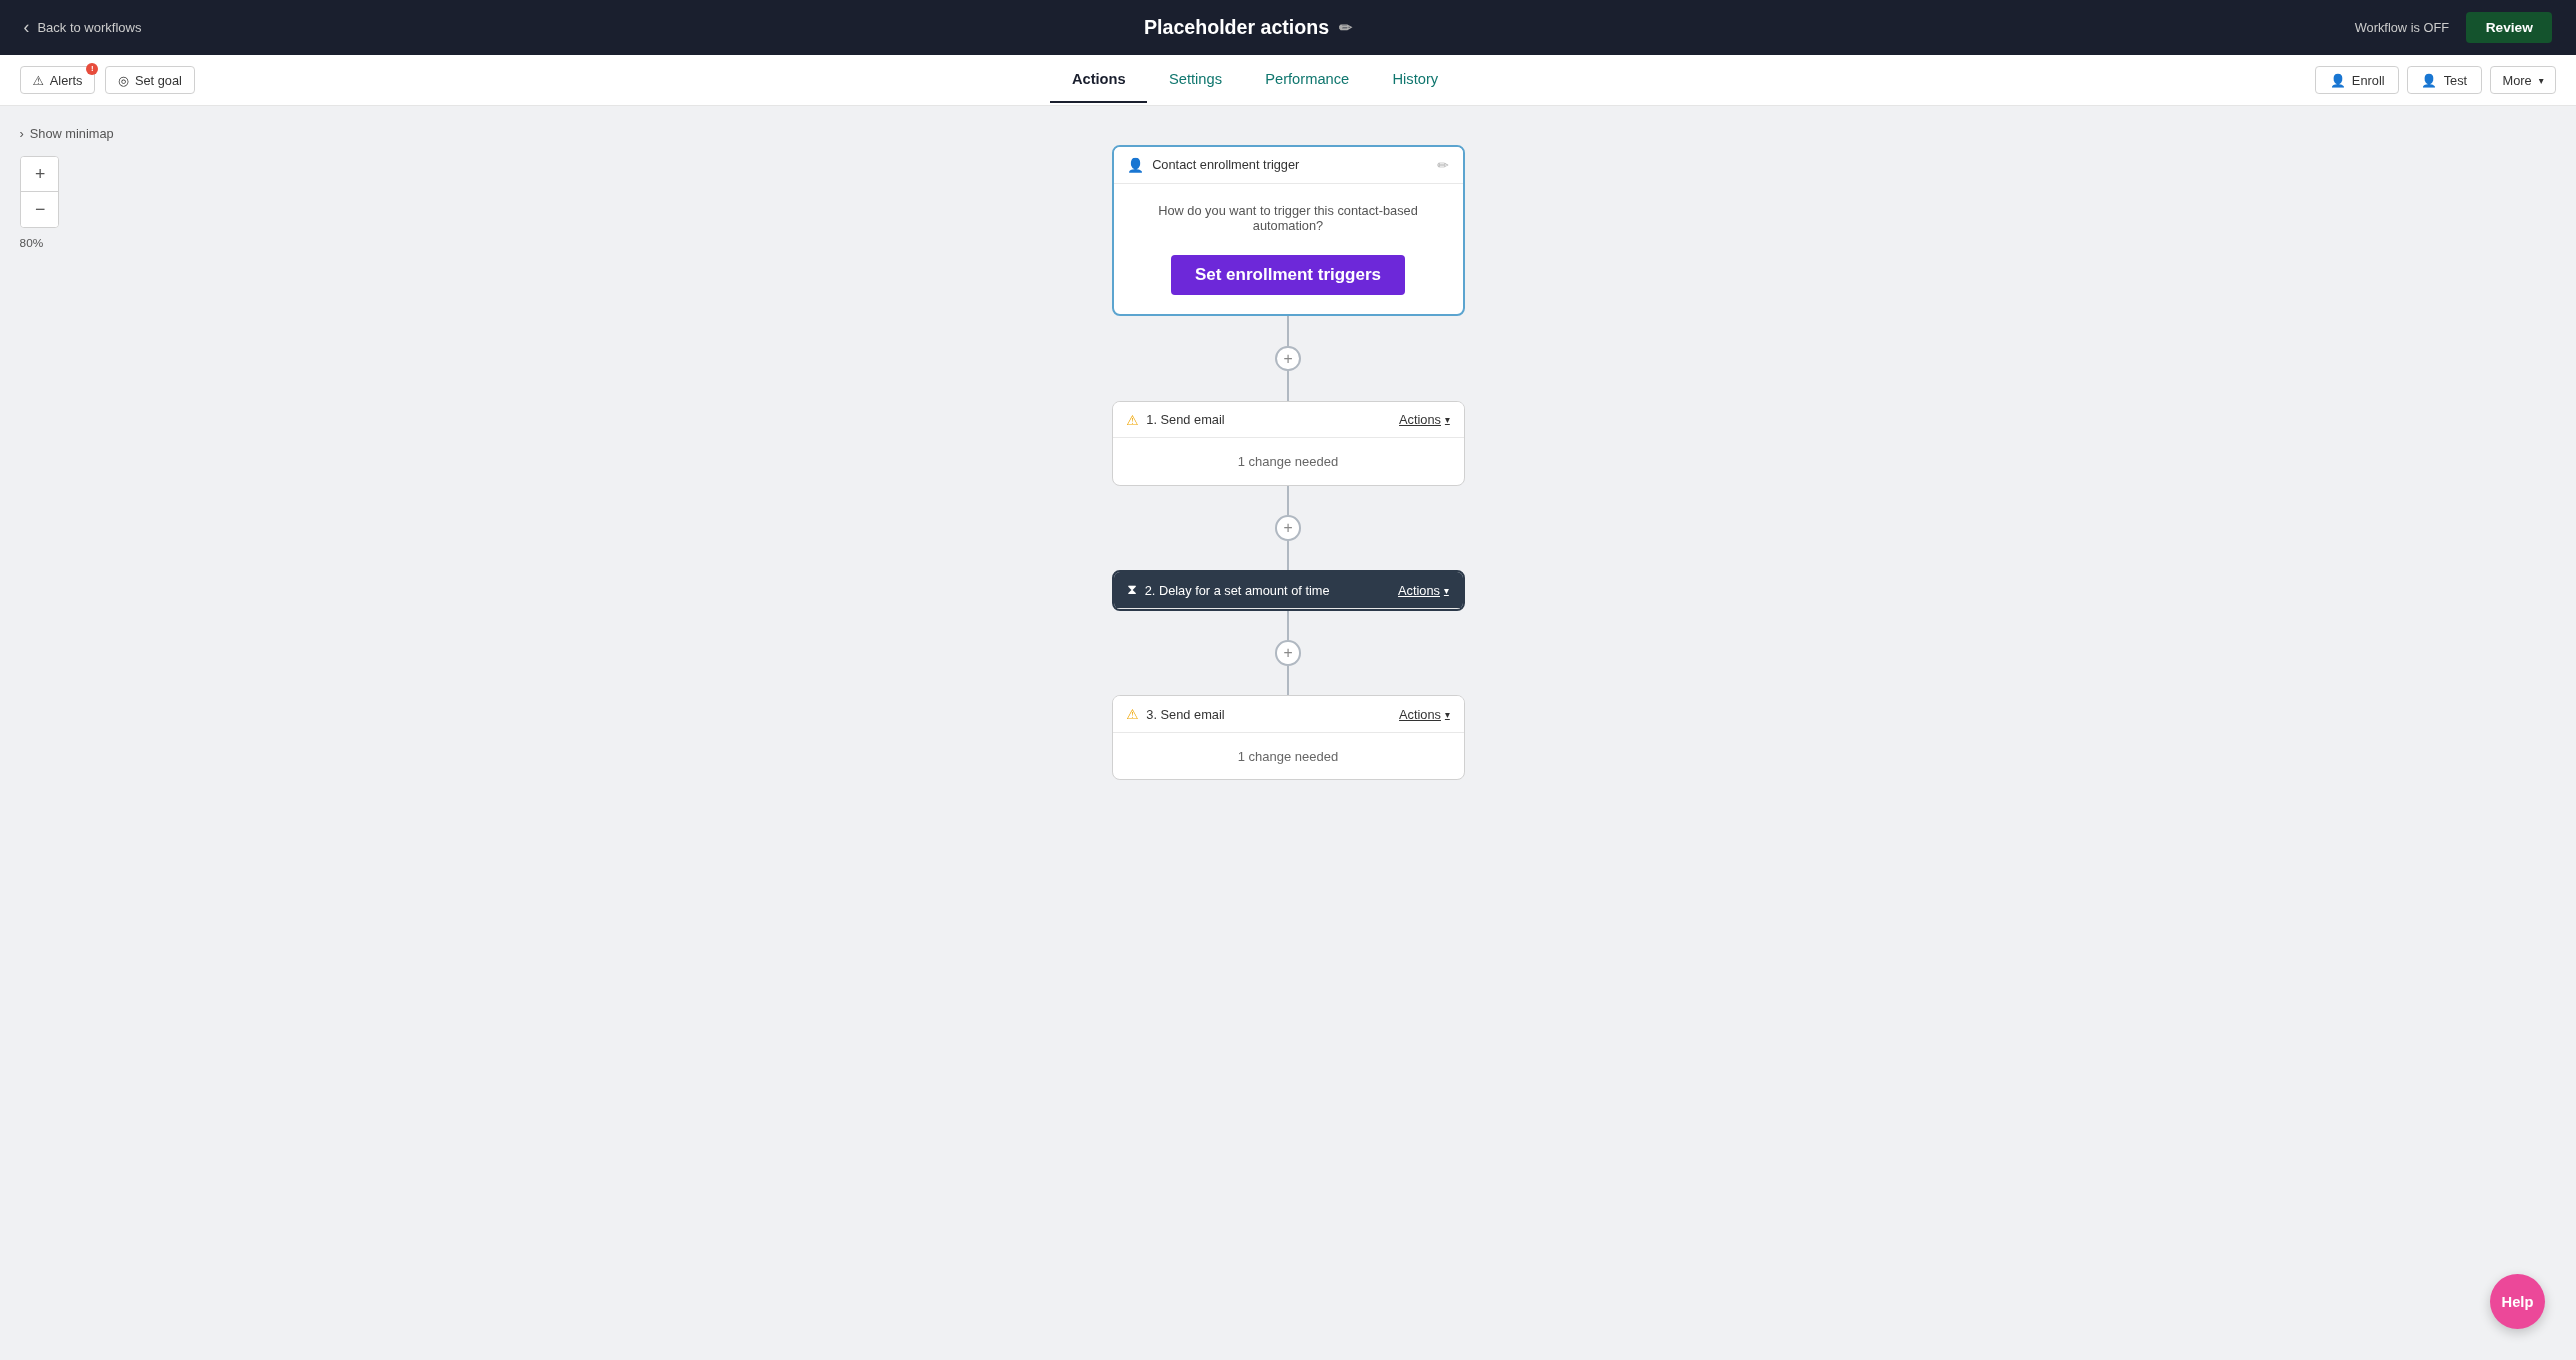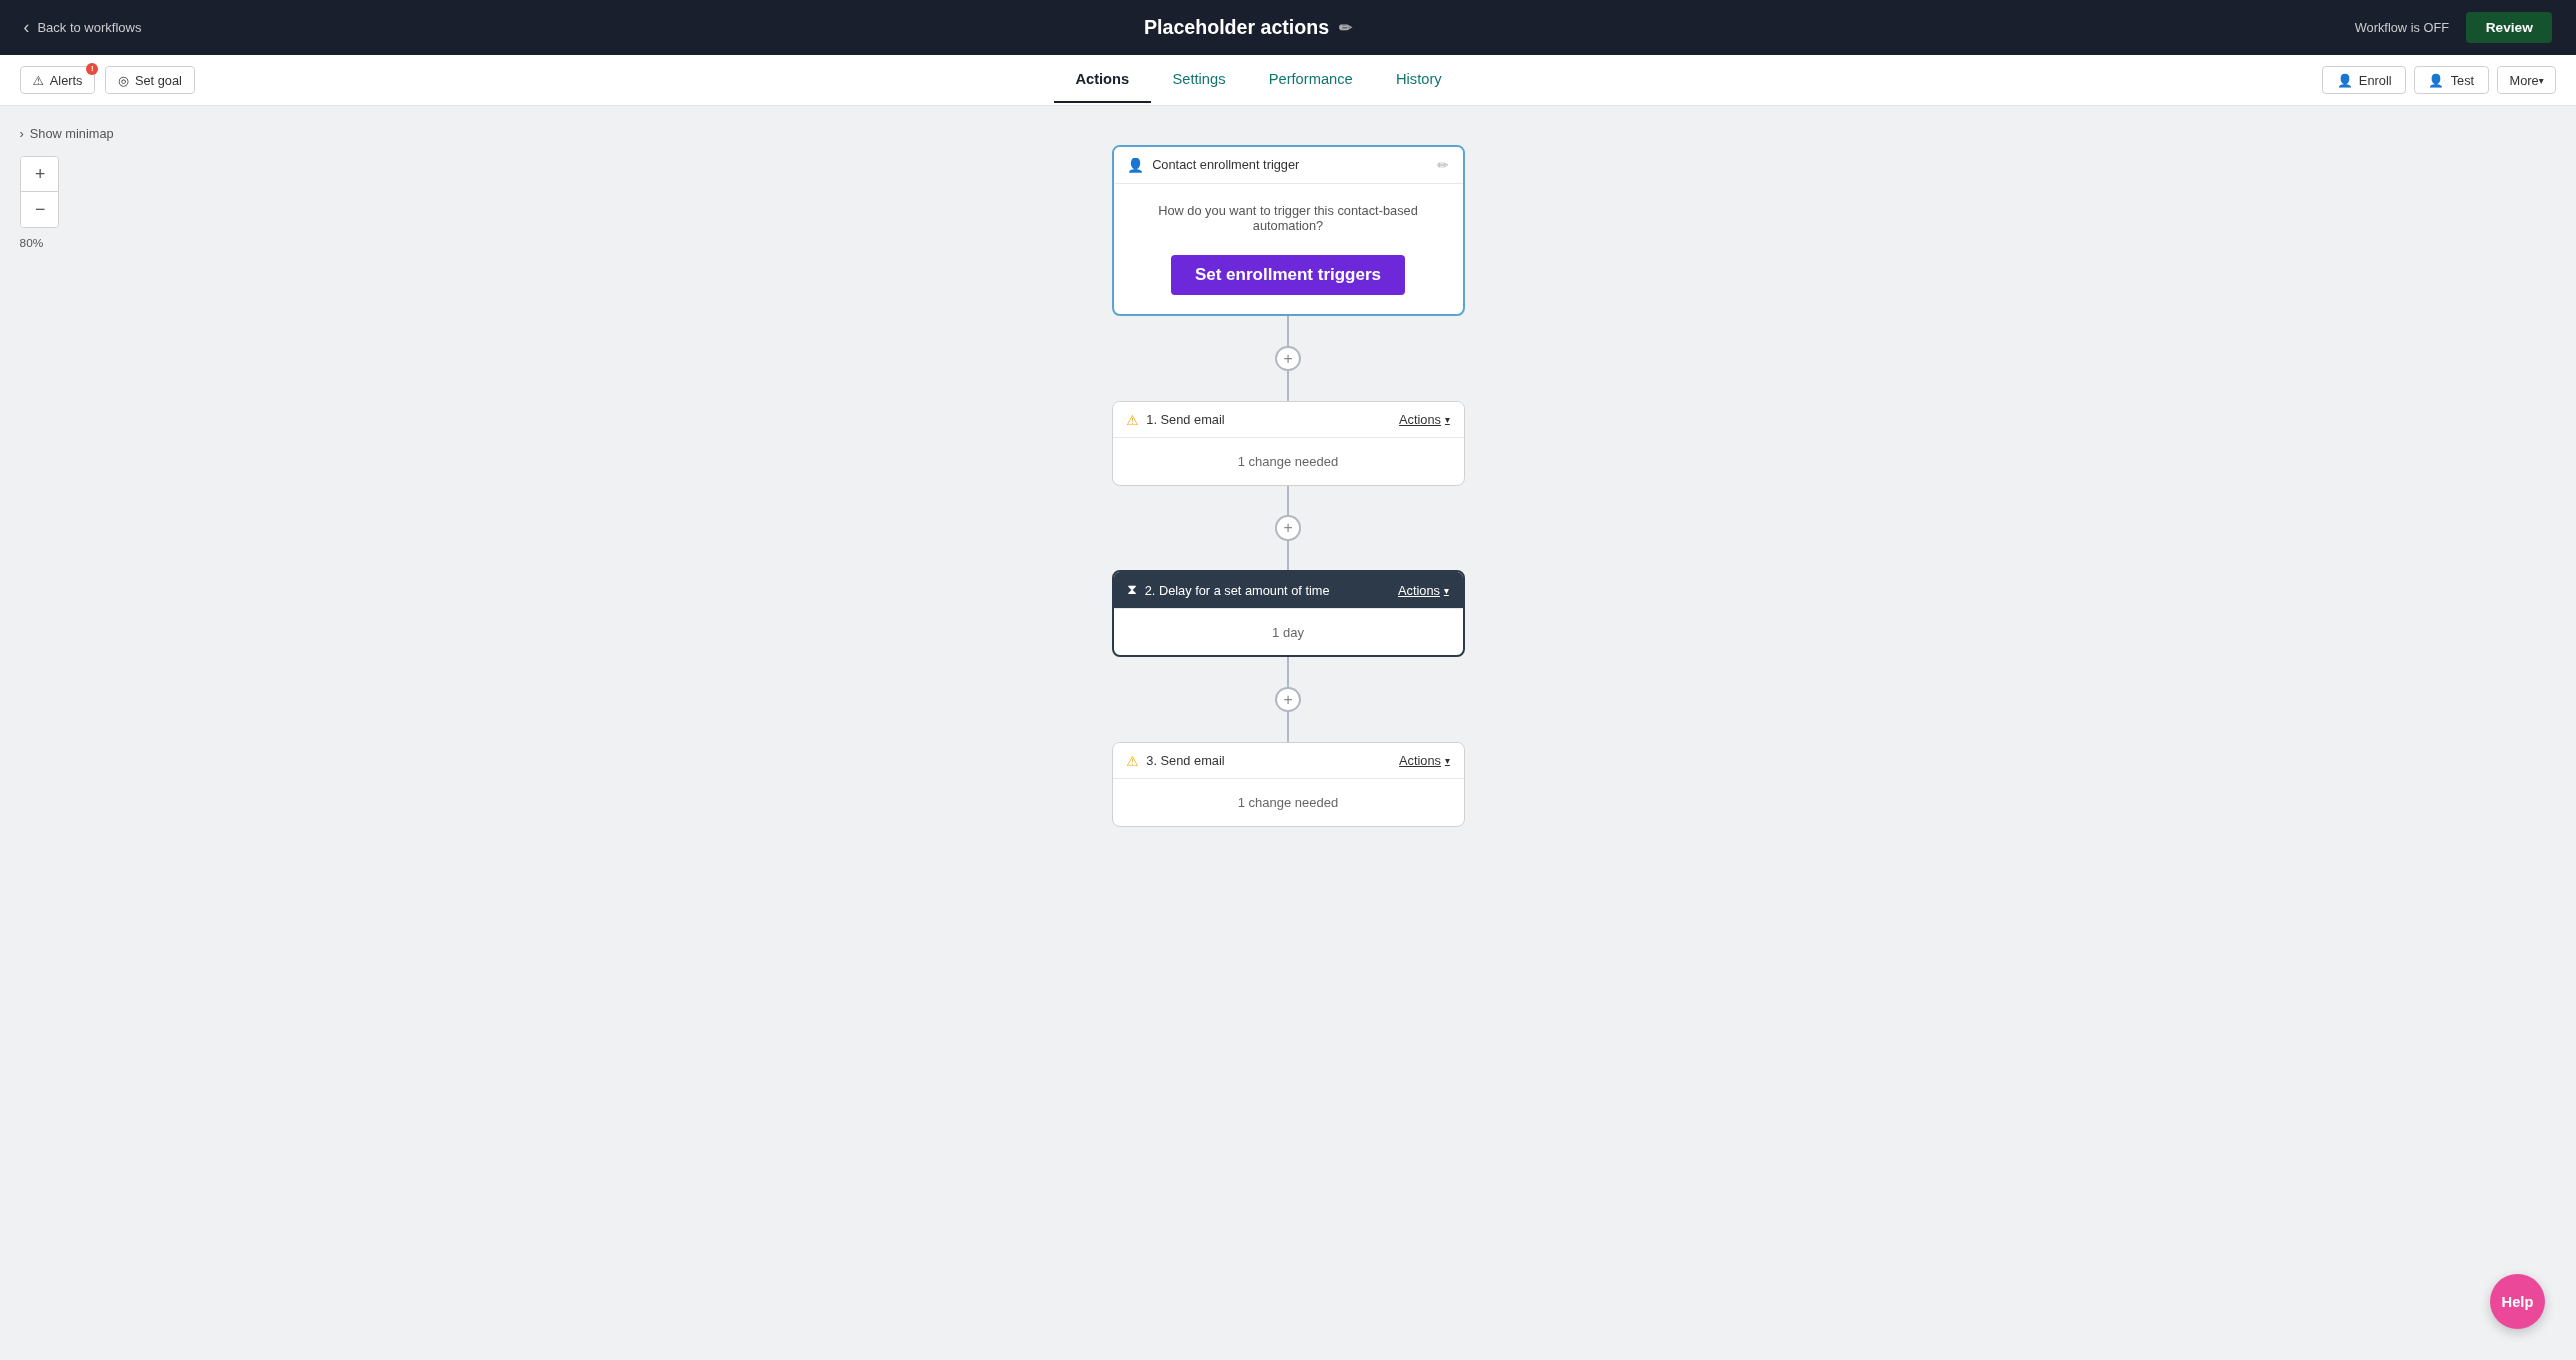--- a/index.html
+++ b/index.html
@@ -94,21 +94,21 @@
       border-bottom: 2.9px solid #1a1f2e;
     }
     .secondary-nav-right { display: flex; align-items: center; gap: 7.9px; }
     .btn-enroll, .btn-test {
       display: flex; align-items: center; gap: 5.9px;
       border: 1px solid #d0d0d0; border-radius: 3.9px;
       padding: 5.9px 13.7px; font-size: 12.8px; cursor: pointer;
       background: #fff; color: #333;
     }
     .btn-more {
-      display: flex; align-items: center; gap: 0;
+      display: flex; align-items: center; gap: 7px;
       border: 1px solid #d0d0d0; border-radius: 3.9px;
       padding: 5.9px 11.8px; font-size: 12.8px; cursor: pointer;
       background: #fff; color: #333;
     }
 
     
     .canvas-wrapper {
       display: flex;
       flex: 1;
       position: relative;
@@ -386,23 +386,20 @@
         <div class="action-node-header">
           <div class="action-node-header-left">
             <span class="delay-icon">⧗</span>
             <span>2. Delay for a set amount of time</span>
           </div>
           <button class="actions-btn actions-btn-dark">
             <span>Actions</span>
             <span class="chevron-down">▾</span>
           </button>
         </div>
-        <div class="action-node-body">
-          <p>1 day</p>
-        </div>
       </div>
     </div>
 
     <div class="connector">
       <div class="connector-line"></div>
       <div class="connector-plus">+</div>
       <div class="connector-line"></div>
     </div>
 
     <div class="node-wrapper">

